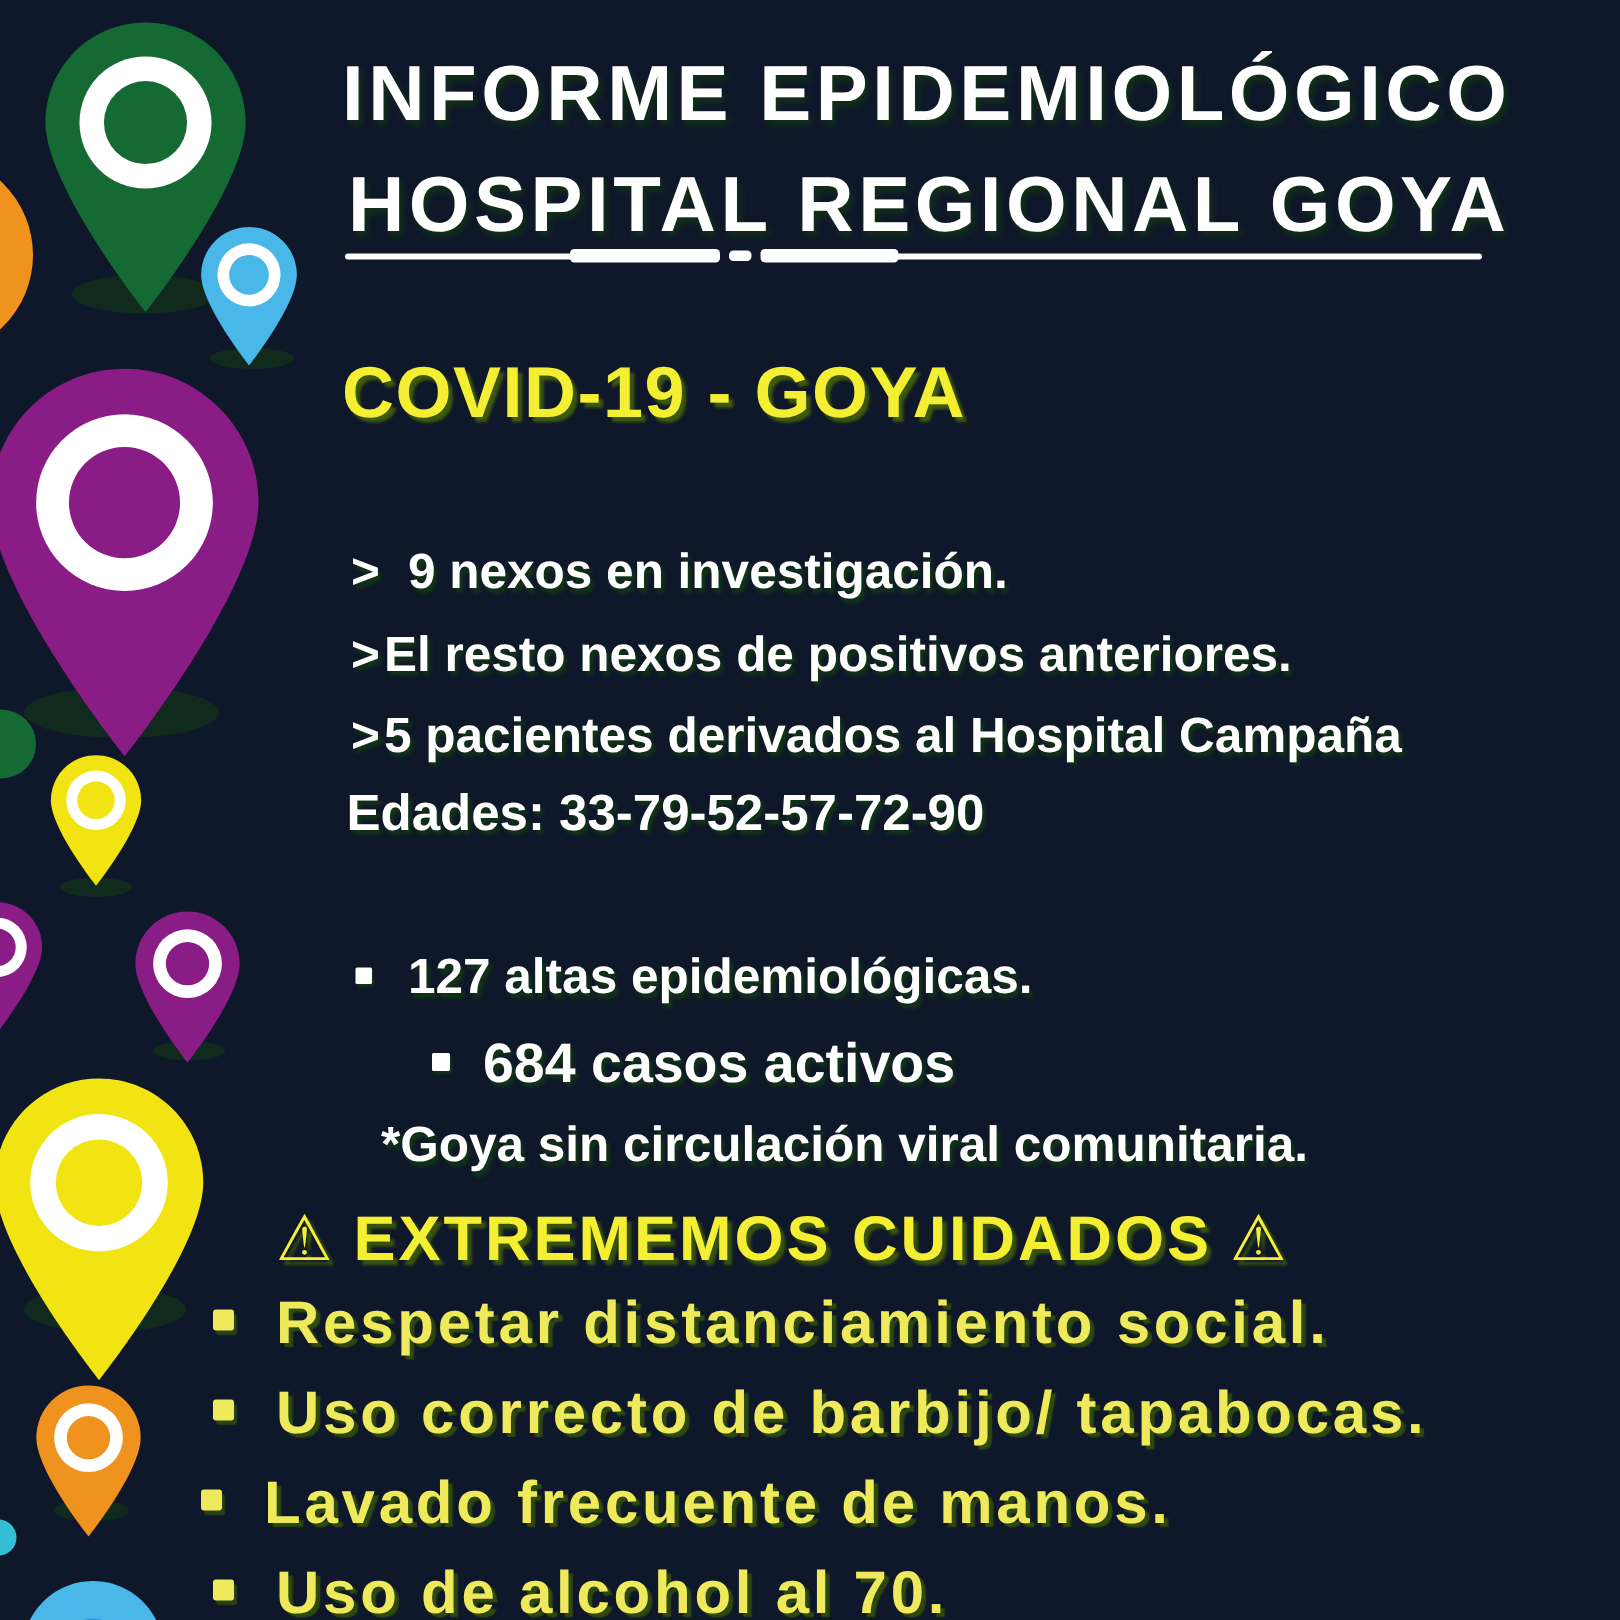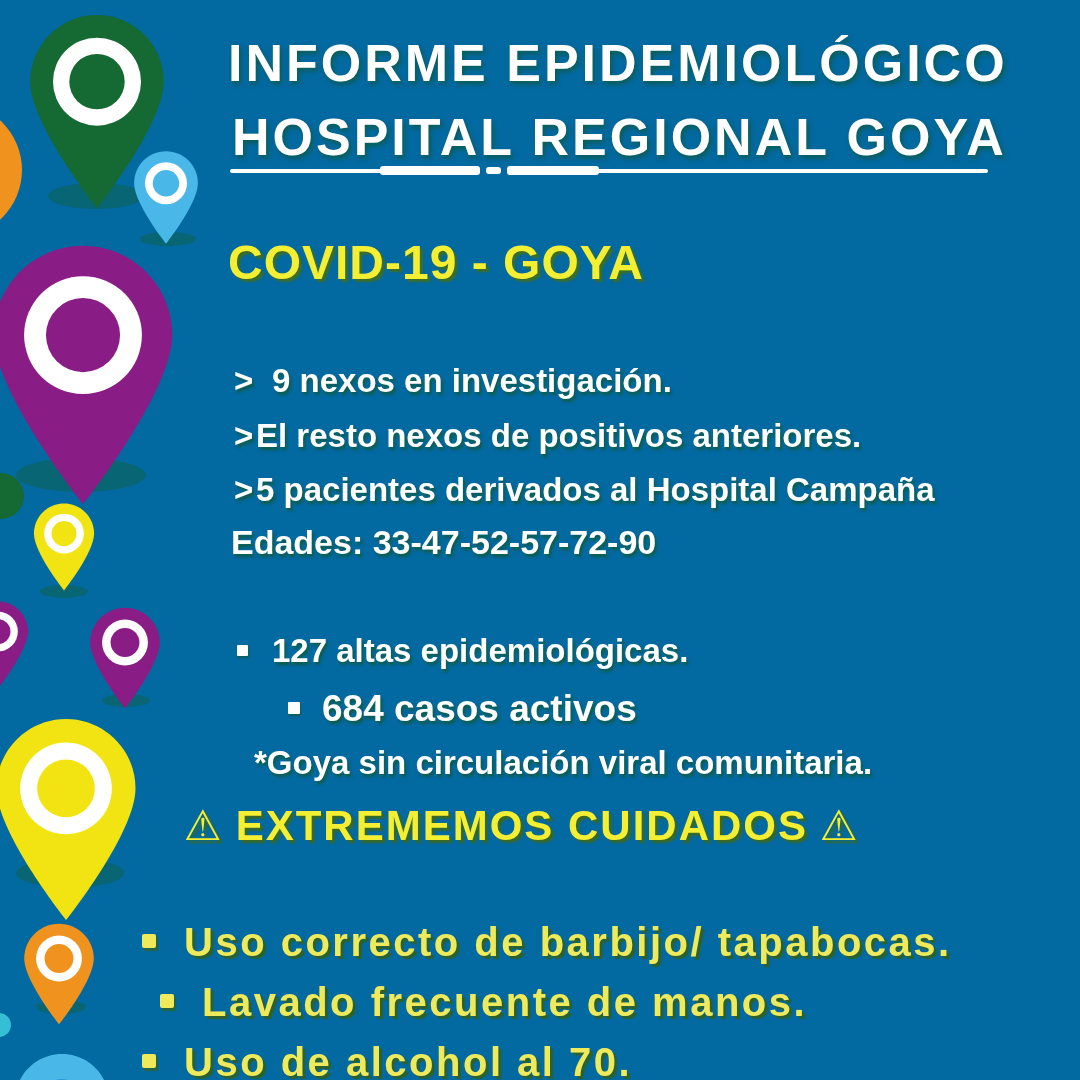--- a/index.html
+++ b/index.html
@@ -1,21 +1,21 @@
 <!DOCTYPE html>
 <html><head>
 <meta charset="utf-8">
 <style>
   html,body{margin:0;padding:0;}
   body{
     width:1080px;height:1080px;
     font-family:"Liberation Sans","DejaVu Sans",sans-serif;
     background:#4BAE13;
   }
-  .poster{position:relative;width:1080px;height:1080px;overflow:hidden;background:#0369a1;}
+  .poster{position:relative;width:1080px;height:1080px;overflow:hidden;background:#0f172a;}
 
   
   .pin{position:absolute;z-index:2;display:block;}
   .pshadow{position:absolute;z-index:1;background:rgba(23,92,0,.28);border-radius:50%;}
   .circ{position:absolute;z-index:1;border-radius:50%;}
 
   
   .txt{position:absolute;z-index:5;white-space:nowrap;line-height:1.12;font-weight:bold;}
   .white-text{color:#ffffff;text-shadow:2px 3px 3px rgba(22,84,0,.55);}
   .title{font-size:52px;letter-spacing:3px;color:#fff;text-shadow:2px 3px 5px rgba(20,80,0,.5);}
@@ -139,42 +139,45 @@
   </div>
 
   <div class="txt white-text fs33" style="left:234px;top:418px;">
     <span class="gtm mw22">&gt;</span><span>El resto nexos de positivos anteriores.</span>
   </div>
 
   <div class="txt white-text fs33" style="left:234px;top:472px;">
     <span class="gtm mw22">&gt;</span><span>5 pacientes derivados al Hospital Campaña</span>
   </div>
 
-  <div class="txt white-text fs34" style="left:231px;top:523px;">Edades: 33-47-52-57-72-90</div>
+  <div class="txt white-text fs34" style="left:231px;top:523px;">Edades: 33-79-52-57-72-90</div>
 
   <div class="txt white-text fs33" style="left:237px;top:633px;">
     <span class="sqm alt"></span><span>127 altas epidemiológicas.</span>
   </div>
 
   <div class="txt white-text fs37" style="left:288px;top:688px;">
     <span class="sqm big"></span><span>684 casos activos</span>
   </div>
 
   <div class="txt white-text fs33" style="left:243px;top:745px;margin-left:11px;">*Goya sin circulación viral comunitaria.</div>
 
   <div class="txt yellow-head" style="left:172px;top:802px;">
     <span class="warn">⚠</span><span>EXTREMEMOS CUIDADOS</span><span class="warn">⚠</span>
   </div>
 
+  <div class="txt yellow-item" style="left:142px;top:860px;">
+    <span class="sqy"></span><span>Respetar distanciamiento social.</span>
+  </div>
 
   <div class="txt yellow-item" style="left:142px;top:920px;">
     <span class="sqy"></span><span>Uso correcto de barbijo/ tapabocas.</span>
   </div>
 
-  <div class="txt yellow-item" style="left:160px;top:980px;text-align:center;">
+  <div class="txt yellow-item" style="left:134px;top:980px;text-align:center;">
     <span class="sqy"></span><span>Lavado frecuente de manos.</span>
   </div>
 
   <div class="txt yellow-item" style="left:142px;top:1040px;">
     <span class="sqy"></span><span>Uso de alcohol al 70.</span>
   </div>
 
 </div>
 
 </body></html>

